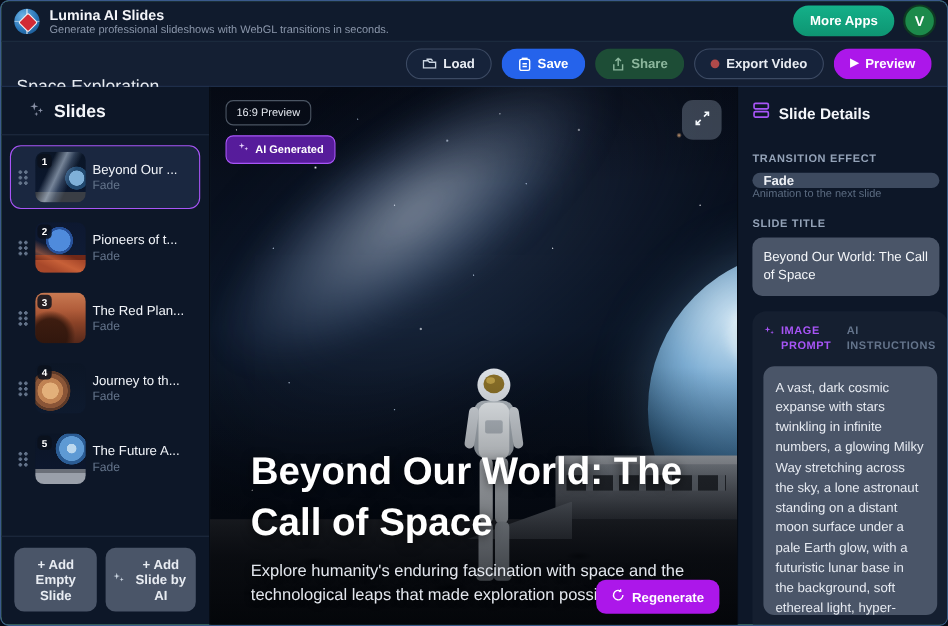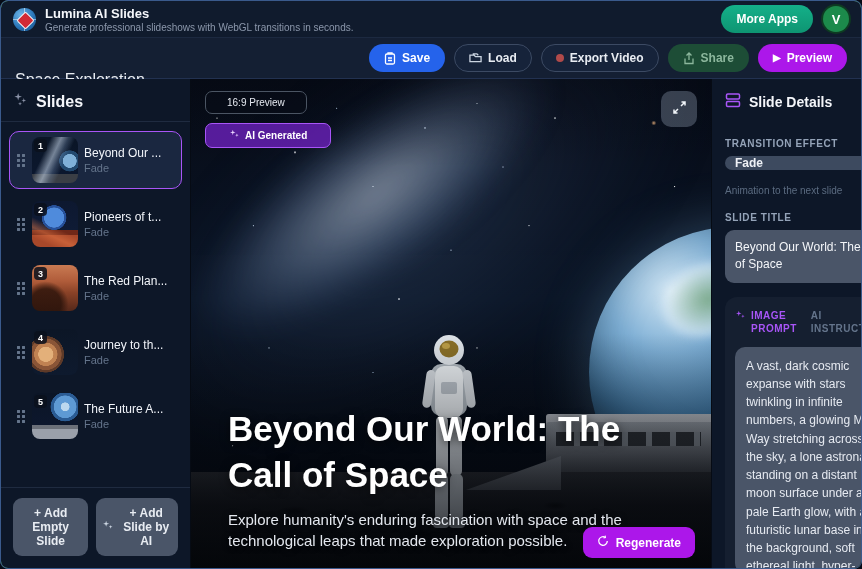--- a/index.html
+++ b/index.html
@@ -43,21 +43,21 @@
   .tbtn-purple { background:#ac17ea; color:#fff; }
   .rec-dot { width:8px; height:8px; border-radius:50%; background:#b04a4a; display:inline-block; }
   .play-glyph { font-size:10px; line-height:1; }
 
   
   .cols { flex:1; display:flex; min-height:0; }
 
   
   .side { width:190px; flex:0 0 auto; background:#0d1728; border-right:1px solid #060b14;
     display:flex; flex-direction:column; }
-  .side-hd { display:flex; align-items:center; gap:8px; padding:13px 12px 10px; }
+  .side-hd { display:flex; align-items:center; gap:8px; padding:13px 25px 10px; }
   .side-hd .ttl { color:#f4f6fa; font-size:16px; font-weight:bold; }
   .divider { height:1px; background:#1f2b40; margin:0 0; }
   .slide-list { flex:1; padding:9px 8px; display:flex; flex-direction:column; gap:6px; overflow:hidden; }
   .slide-item { display:flex; align-items:center; gap:6px; padding:5px 6px; border-radius:10px;
     border:1.5px solid transparent; cursor:pointer; }
   .slide-item.sel { background:#1a2740; border-color:#a855f7; }
   .drag { width:10px; height:15px; flex:0 0 auto;
     background-image:radial-gradient(circle, #64748b 1.4px, transparent 1.6px);
     background-size:5px 5px; }
   .thumb { width:46px; height:46px; border-radius:8px; flex:0 0 auto; position:relative; overflow:hidden; }
@@ -151,49 +151,49 @@
     background:linear-gradient(180deg,#6f747c,#44474d);
     clip-path:polygon(0 100%, 100% 0, 100% 100%); }
   .astro { position:absolute; left:226px; bottom:26px; width:64px; height:212px; }
   .overlay-shade { position:absolute; inset:0;
     background:linear-gradient(180deg, rgba(2,4,8,.25) 0%, transparent 18%,
       transparent 52%, rgba(2,5,10,.62) 88%); }
 
   .stage-badges { position:absolute; top:12px; left:14px; display:flex; flex-direction:column;
     gap:9px; align-items:flex-start; }
   .badge-ratio { background:rgba(8,13,24,.72); border:1px solid #4b5563; color:#e5e9f0;
-    font-size:10px; padding:5px 21px; border-radius:7px;text-align:center; }
+    font-size:10px; padding:5px 9px; border-radius:7px;text-align:center; }
   .badge-ai { background:rgba(98,31,173,.88); border:1px solid #a855f7; color:#fff;
-    font-size:10px; font-weight:bold; padding:5px 23px; border-radius:7px;
+    font-size:10px; font-weight:bold; padding:5px 10px; border-radius:7px;
     display:flex; align-items:center; gap:5px; }
   .expand-btn { position:absolute; top:12px; right:14px; width:36px; height:36px;
     border-radius:10px; background:rgba(148,163,184,.35); border:none; cursor:pointer;
     display:flex; align-items:center; justify-content:center; }
 
   .stage-text { position:absolute; left:0; right:0; bottom:0; padding:0 37px 16px; }
   .stage-title { color:#fff; font-size:35px; line-height:1.32; font-weight:bold;
     max-width:430px; text-shadow:0 2px 10px rgba(0,0,0,.65); margin-bottom:10px; }
   .stage-sub { color:#e3e7ee; font-size:15px; line-height:1.45; max-width:395px;
     text-shadow:0 1px 6px rgba(0,0,0,.7); }
   .regen-btn { position:absolute; right:16px; bottom:10px; background:#ac17ea; color:#fff;
     border:none; border-radius:9px; padding:8px 14px; font-size:12px; font-weight:bold;
     cursor:pointer; display:flex; align-items:center; gap:7px; }
 
   
-  .panel { width:150px; flex:0 0 auto; background:#0d1728; border-left:1px solid #060b14;
+  .panel { width:191px; flex:0 0 auto; background:#0d1728; border-left:1px solid #060b14;
     display:flex; flex-direction:column; padding:0 4px 0 13px; overflow:hidden; }
   .panel-hd { display:flex; align-items:center; gap:8px; padding:13px 0 10px; }
   .panel-hd .ttl { color:#f4f6fa; font-size:14px; font-weight:bold; white-space:nowrap; }
   .panel .divider { margin-right:-4px; }
   .fld-label { color:#94a3b8; font-size:10px; font-weight:bold; letter-spacing:.6px;
     margin:16px 0 7px; white-space:nowrap; }
   .select { background:#3d4a5f; border-radius:8px; height:30px; display:flex; align-items:center;
     justify-content:space-between; padding:0 10px; cursor:pointer; width:170px; }
   .select .val { color:#eef1f6; font-size:12px; font-weight:bold; }
-  .fld-help { color:#5b6b80; font-size:10px; margin-top:15px; white-space:nowrap; }
+  .fld-help { color:#5b6b80; font-size:10px; margin-top:0; white-space:nowrap; }
   .txt-input { background:#4a5568; border-radius:9px; padding:9px 10px; width:170px;
     color:#f4f6f9; font-size:12px; line-height:1.45; cursor:text; }
   .prompt-card { background:#151f30; border-radius:12px; margin-top:14px; padding:12px 10px;
     flex:1; width:178px; }
   .tabs { display:flex; gap:14px; align-items:flex-start; }
   .tab { display:flex; align-items:flex-start; gap:5px; cursor:pointer; background:none; border:none; }
   .tab .lbl { font-size:10px; font-weight:bold; letter-spacing:.5px; line-height:1.35;
     text-align:left; width:min-content; }
   .tab-active .lbl { color:#a855f7; }
   .tab-idle .lbl { color:#64748b; }
@@ -215,50 +215,50 @@
     </div>
     <div class="hdr-right">
       <button class="btn-moreapps">More Apps</button>
       <div class="avatar">V</div>
     </div>
   </div>
 
   <div class="tbar">
     <div class="project">Space Exploration</div>
     <div class="tbar-actions">
+      <button class="tbtn tbtn-dark">
+        <span>
+          <svg width="13" height="12" viewBox="0 0 14 12" fill="none" stroke="#cbd5e1" stroke-width="1.4">
+            <path d="M1 3.5 V10 H13 V4.5 H7 L5.5 3 H1 Z M4 1.5 H8.5 L10 3"></path>
+            </svg>
+        </span>
+        <span>Load</span>
+      </button>
       <button class="tbtn tbtn-blue">
         <span>
           <svg width="12" height="13" viewBox="0 0 12 13" fill="none" stroke="#fff" stroke-width="1.3">
             <rect x="1.5" y="2" width="9" height="10" rx="1.5"></rect>
               <path d="M4 2 V1 H8 V2"></path>
               <path d="M4 6 H8 M4 8.5 H8"></path>
             </svg>
         </span>
         <span>Save</span>
       </button>
-      <button class="tbtn tbtn-dark">
-        <span>
-          <svg width="13" height="12" viewBox="0 0 14 12" fill="none" stroke="#cbd5e1" stroke-width="1.4">
-            <path d="M1 3.5 V10 H13 V4.5 H7 L5.5 3 H1 Z M4 1.5 H8.5 L10 3"></path>
-            </svg>
-        </span>
-        <span>Load</span>
+      <button class="tbtn tbtn-green">
+        <span>
+          <svg width="12" height="13" viewBox="0 0 12 13" fill="none" stroke="#8cb79d" stroke-width="1.3">
+            <path d="M6 1.5 V8 M3.5 3.5 L6 1 L8.5 3.5"></path>
+              <path d="M2 6.5 V11.5 H10 V6.5"></path>
+            </svg>
+        </span>
+        <span>Share</span>
       </button>
       <button class="tbtn tbtn-dark">
         <span class="rec-dot"></span>
         <span>Export Video</span>
-      </button>
-      <button class="tbtn tbtn-green">
-        <span>
-          <svg width="12" height="13" viewBox="0 0 12 13" fill="none" stroke="#8cb79d" stroke-width="1.3">
-            <path d="M6 1.5 V8 M3.5 3.5 L6 1 L8.5 3.5"></path>
-              <path d="M2 6.5 V11.5 H10 V6.5"></path>
-            </svg>
-        </span>
-        <span>Share</span>
       </button>
       <button class="tbtn tbtn-purple">
         <span class="play-glyph">▶</span>
         <span>Preview</span>
       </button>
     </div>
   </div>
 
   <div class="cols">
 

